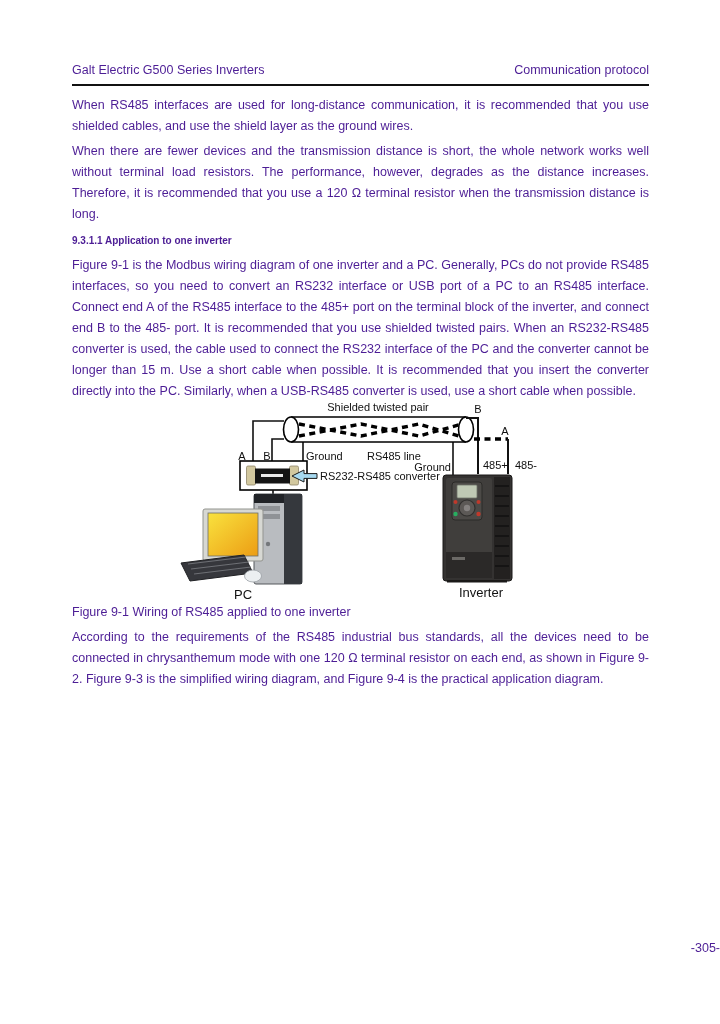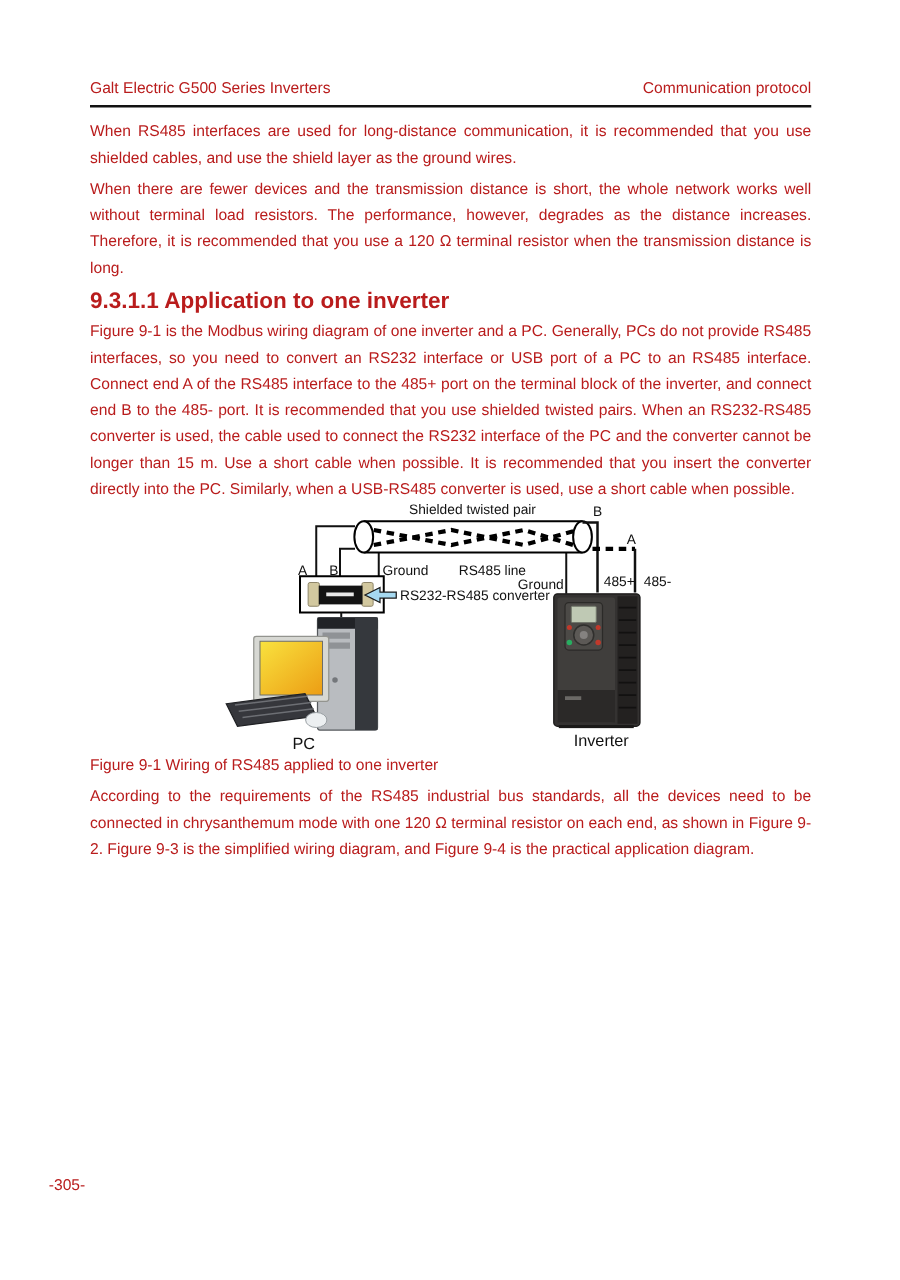--- a/index.html
+++ b/index.html
@@ -1,20 +1,20 @@
 <!DOCTYPE html>
 <html><head>
 <meta charset="utf-8">
 <style>
   * { margin:0; padding:0; box-sizing:border-box; }
   html,body { background:#888; }
   .page {
     position:relative; width:720px; height:1024px; margin:0 auto;
     background:#fff; overflow:hidden;
-    font-family:"Liberation Sans", sans-serif; color:#b91c1c;
+    font-family:"Liberation Sans", sans-serif; color:#4c1d95;
   }
   .header {
     position:absolute; left:72px; right:71px; top:63px;
     display:flex; justify-content:space-between;
     font-size:12.5px; padding-bottom:7px; border-bottom:2px solid #111;
   }
   .content { position:absolute; left:72px; width:577px; top:92px; }
   table.baud {
     border-collapse:collapse; margin-left:11px; width:558px;
     font-size:12.5px; table-layout:fixed;
@@ -24,28 +24,28 @@
     padding:0 4px; line-height:20px;
   }
   table.baud th { background:#d9d9d9; font-weight:bold; height:47px; }
   table.baud td { height:22px; font-weight:normal; }
   .c1 { width:125px; } .c2 { width:147px; } .c3 { width:125px; } .c4 { width:161px; }
   p.body {
     font-size:12.5px; line-height:21px; text-align:justify;
     margin-top:4px;
   }
   p.first { margin-top:3px; }
-  .heading { font-size:18px; line-height:21px; font-weight:bold; margin-top:5px; }
+  .heading { font-size:10px; line-height:21px; font-weight:bold; margin-top:5px; }
   .figure-wrap { height:198px; position:relative; margin-top:0; }
   .figure-wrap svg { position:absolute; left:108px; top:0; }
   svg text { font-family:"Liberation Sans", sans-serif; fill:#111; }
   .caption { font-size:12.5px; line-height:21px; margin-top:2px; }
   .footer {
-    position:absolute; left:0; right:12px; top:941px;
-    text-align:left; font-size:12.5px;padding-left:39px;
+    position:absolute; left:0; right:0; top:941px;
+    text-align:right; font-size:12.5px;padding-left:39px;
   }
 </style>
 </head>
 <body>
 
 <div class="page">
 
   <div class="header">
     <span>Galt Electric G500 Series Inverters</span>
     <span>Communication protocol</span>

